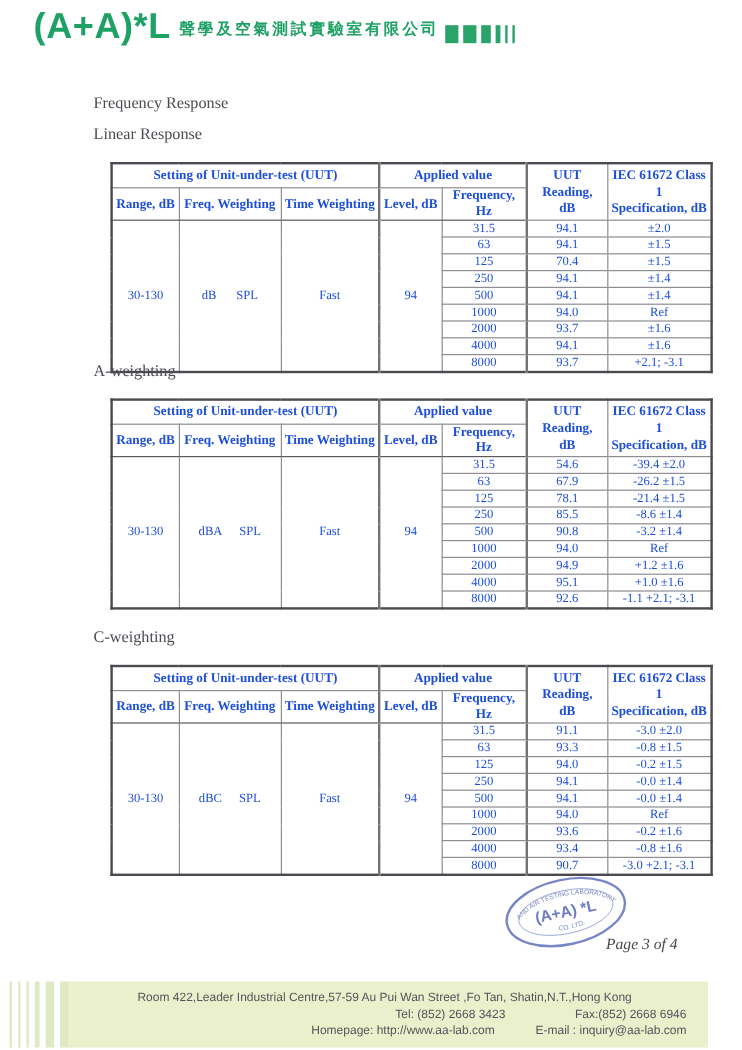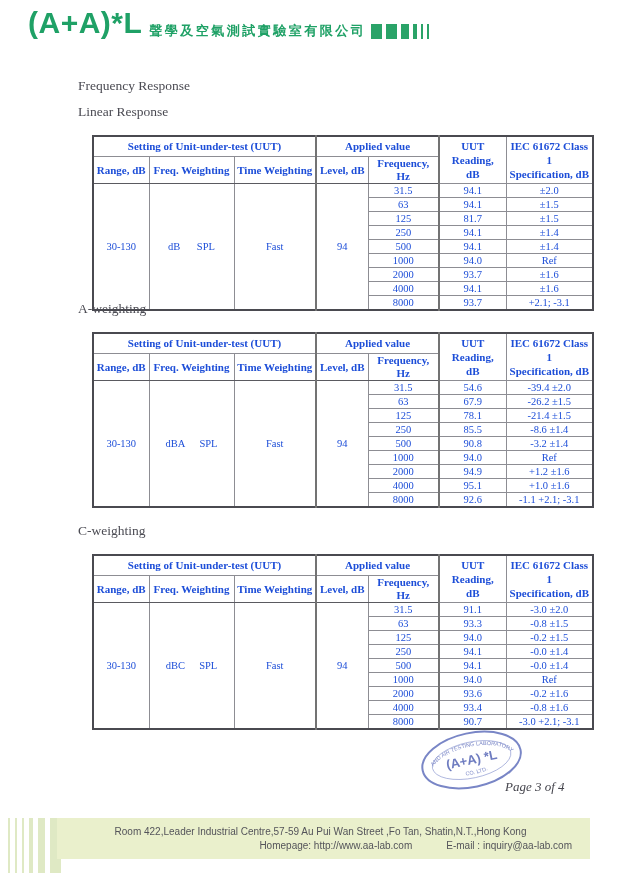--- a/index.html
+++ b/index.html
@@ -1,20 +1,20 @@
 <!DOCTYPE html>
 <html><head>
 <meta charset="utf-8">
 <style>
   html,body{margin:0;padding:0;background:#ffffff;}
   .page{position:relative;width:618px;height:875px;background:#ffffff;overflow:hidden;
         font-family:"Liberation Serif",serif;color:#45454d;}
 
   
-  .letterhead{position:absolute;top:6px;left:28px;display:flex;align-items:flex-end;}
+  .letterhead{position:absolute;top:6px;left:28px;display:flex;align-items:center;}
   .logo{font-family:"Liberation Sans",sans-serif;font-weight:bold;font-size:30px;
         color:#1fa166;line-height:1.1;letter-spacing:0.5px;}
   .banner-col{margin-left:7px;}
   .banner{display:inline-block;background:#1fa166;color:#ffffff;
           font-family:"Liberation Sans",sans-serif;font-weight:bold;font-size:10.5px;
           letter-spacing:-0.2px;padding:4px 9px 3px 8px;line-height:1;}
   .zh{color:#1fa166;font-family:"Liberation Sans",sans-serif;font-weight:bold;
       font-size:13px;letter-spacing:2.5px;margin-top:3px;line-height:1.2;}
   .bars{display:flex;gap:4px;margin-left:5px;margin-top:11px;align-items:flex-start;}
   .bars span{display:inline-block;height:15px;background:#2aa368;}
@@ -40,21 +40,21 @@
 
   
   .stamp{position:absolute;left:418px;top:729px;transform:rotate(-12deg);opacity:0.9;}
   .cert{position:absolute;left:63px;top:824px;font-style:italic;font-size:13px;color:#50505a;}
   .pageno{position:absolute;left:505px;top:779px;font-style:italic;font-size:13px;color:#45454d;}
 
   
   .fstripes{position:absolute;left:8px;top:818px;height:55px;display:flex;gap:5px;}
   .fstripes span{display:inline-block;height:100%;background:#dfe9c4;}
   .f1{width:2px}.f2{width:2px}.f3{width:2px}.f4{width:4px}.f5{width:7px}.f6{width:11px}
-  .footer-box{position:absolute;left:57px;top:818px;width:533px;height:41px;background:#eaf0cc;
+  .footer-box{position:absolute;left:57px;top:818px;width:533px;height:55px;background:#eaf0cc;
               font-family:"Liberation Sans",sans-serif;font-size:10px;color:#54545a;
               box-sizing:border-box;padding:7px 18px 0 12px;line-height:14px;}
   .fl1{text-align:center;}
   .fl2{display:flex;justify-content:flex-end;gap:58px;}
   .fl3{display:flex;justify-content:flex-end;gap:34px;}
 </style>
 </head>
 <body>
 
 <div class="page">
@@ -124,21 +124,21 @@
             <td class="strong-left">94.1</td>
             <td>±2.0</td>
           </tr>
           <tr>
             <td>63</td>
             <td class="strong-left">94.1</td>
             <td>±1.5</td>
           </tr>
           <tr>
             <td>125</td>
-            <td class="strong-left">81.7</td>
+            <td class="strong-left">70.4</td>
             <td>±1.5</td>
           </tr>
           <tr>
             <td>250</td>
             <td class="strong-left">94.1</td>
             <td>±1.4</td>
           </tr>
           <tr>
             <td>500</td>
             <td class="strong-left">94.1</td>
@@ -377,19 +377,23 @@
   <div class="fstripes">
     <span class="f1"></span>
     <span class="f2"></span>
     <span class="f3"></span>
     <span class="f4"></span>
     <span class="f5"></span>
     <span class="f6"></span>
   </div>
   <div class="footer-box">
     <div class="fl1">Room 422,Leader Industrial Centre,57-59 Au Pui Wan Street ,Fo Tan, Shatin,N.T.,Hong Kong</div>
+    <div class="fl2">
+      <span>Tel:  (852) 2668 3423</span>
+      <span>Fax:(852) 2668 6946</span>
+    </div>
     <div class="fl3">
       <span>Homepage: http://www.aa-lab.com</span>
       <span>E-mail : inquiry@aa-lab.com</span>
     </div>
   </div>
 
 </div>
 
 </body></html>

